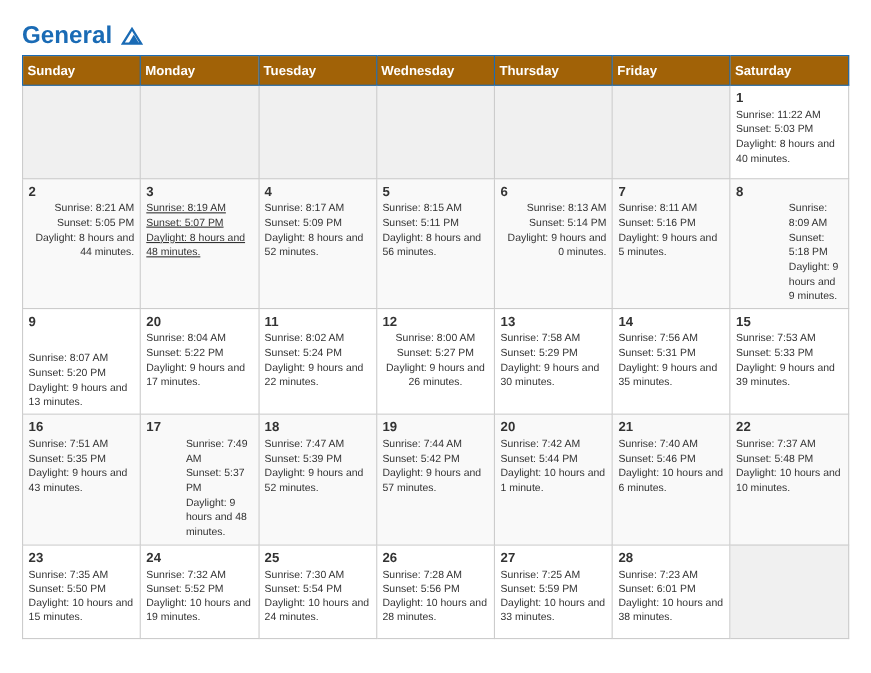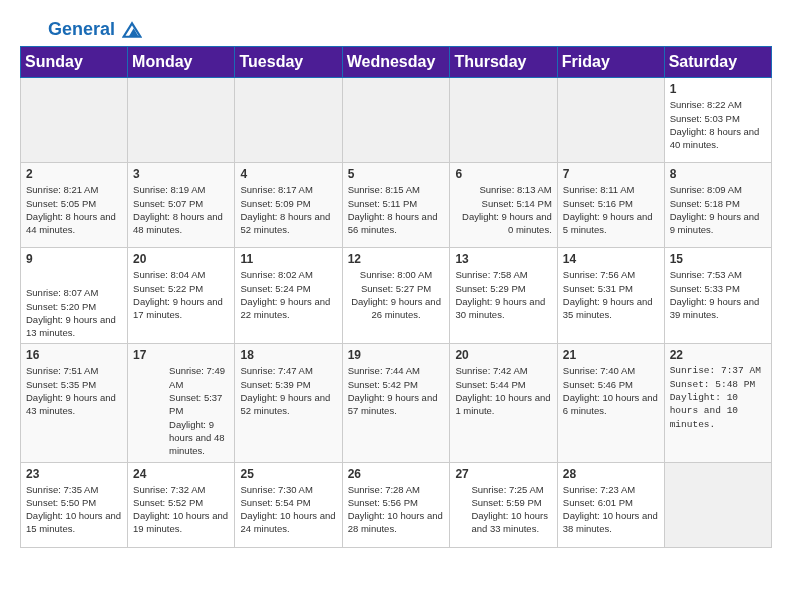--- a/index.html
+++ b/index.html
@@ -14,25 +14,24 @@
       display: flex;
       justify-content: space-between;
       align-items: flex-start;
       margin-bottom: 10px;
     }
     .logo {
       display: flex;
       align-items: center;
     }
     .logo-text {
-      font-size: 18px;
+      font-size: 22px;
       font-weight: bold;
       color: #333;
       line-height: 1.1;
-      margin-left: 28px;
     }
     .logo-text span {
       color: #1a6bb5;
     }
     .logo-icon {
       width: 20px;
       height: 20px;
       margin-left: 2px;
       display: inline-block;
       vertical-align: middle;
@@ -48,23 +47,23 @@
     .location {
       font-size: 14px;
       color: #555;
     }
     .calendar {
       width: 100%;
       border-collapse: collapse;
       border: 1px solid #ccc;
     }
     .calendar th {
-      background-color: #4c1d95;
+      background-color: #a16207;
       color: white;
-      font-size: 16px;
+      font-size: 12px;
       font-weight: bold;
       padding: 6px 4px;
       text-align: left;
       border: 1px solid #1a6bb5;
     }
     .calendar td {
       vertical-align: top;
       padding: 4px 5px;
       border: 1px solid #ccc;
       width: 108px;
@@ -132,35 +131,35 @@
   <tbody id="calendar-body">
   <tr class="week-row">
         <td class="empty-cell"></td>
         <td class="empty-cell"></td>
         <td class="empty-cell"></td>
         <td class="empty-cell"></td>
         <td class="empty-cell"></td>
         <td class="empty-cell"></td>
         <td>
           <div class="day-number">1</div>
-          <div class="day-info" style="white-space: pre-line;">Sunrise: 8:22 AM
+          <div class="day-info" style="white-space: pre-line;">Sunrise: 11:22 AM
 Sunset: 5:03 PM
 Daylight: 8 hours and 40 minutes.</div>
         </td>
       </tr>
       <tr class="week-row">
         <td>
           <div class="day-number">2</div>
-          <div class="day-info" style="white-space: pre-line;">Sunrise: 8:21 AM
+          <div class="day-info" style="white-space: pre-line; text-align: right;">Sunrise: 8:21 AM
 Sunset: 5:05 PM
 Daylight: 8 hours and 44 minutes.</div>
         </td>
         <td>
           <div class="day-number">3</div>
-          <div class="day-info" style="white-space: pre-line;">Sunrise: 8:19 AM
+          <div class="day-info" style="white-space: pre-line; text-decoration: underline;">Sunrise: 8:19 AM
 Sunset: 5:07 PM
 Daylight: 8 hours and 48 minutes.</div>
         </td>
         <td>
           <div class="day-number">4</div>
           <div class="day-info" style="white-space: pre-line;">Sunrise: 8:17 AM
 Sunset: 5:09 PM
 Daylight: 8 hours and 52 minutes.</div>
         </td>
         <td>
@@ -176,21 +175,21 @@
 Daylight: 9 hours and 0 minutes.</div>
         </td>
         <td>
           <div class="day-number">7</div>
           <div class="day-info" style="white-space: pre-line;">Sunrise: 8:11 AM
 Sunset: 5:16 PM
 Daylight: 9 hours and 5 minutes.</div>
         </td>
         <td>
           <div class="day-number">8</div>
-          <div class="day-info" style="white-space: pre-line;">Sunrise: 8:09 AM
+          <div class="day-info" style="white-space: pre-line; margin-left: 48px;">Sunrise: 8:09 AM
 Sunset: 5:18 PM
 Daylight: 9 hours and 9 minutes.</div>
         </td>
       </tr>
       <tr class="week-row">
         <td>
           <div class="day-number">9</div>
           <div class="day-info" style="white-space: pre-line; margin-top: 20px;">Sunrise: 8:07 AM
 Sunset: 5:20 PM
 Daylight: 9 hours and 13 minutes.</div>
@@ -264,21 +263,21 @@
 Daylight: 10 hours and 1 minute.</div>
         </td>
         <td>
           <div class="day-number">21</div>
           <div class="day-info" style="white-space: pre-line;">Sunrise: 7:40 AM
 Sunset: 5:46 PM
 Daylight: 10 hours and 6 minutes.</div>
         </td>
         <td>
           <div class="day-number">22</div>
-          <div class="day-info" style="white-space: pre-line; font-family: Liberation Mono, monospace;">Sunrise: 7:37 AM
+          <div class="day-info" style="white-space: pre-line;">Sunrise: 7:37 AM
 Sunset: 5:48 PM
 Daylight: 10 hours and 10 minutes.</div>
         </td>
       </tr>
       <tr class="week-row">
         <td>
           <div class="day-number">23</div>
           <div class="day-info" style="white-space: pre-line;">Sunrise: 7:35 AM
 Sunset: 5:50 PM
 Daylight: 10 hours and 15 minutes.</div>
@@ -296,21 +295,21 @@
 Daylight: 10 hours and 24 minutes.</div>
         </td>
         <td>
           <div class="day-number">26</div>
           <div class="day-info" style="white-space: pre-line;">Sunrise: 7:28 AM
 Sunset: 5:56 PM
 Daylight: 10 hours and 28 minutes.</div>
         </td>
         <td>
           <div class="day-number">27</div>
-          <div class="day-info" style="white-space: pre-line; margin-left: 16px;">Sunrise: 7:25 AM
+          <div class="day-info" style="white-space: pre-line;">Sunrise: 7:25 AM
 Sunset: 5:59 PM
 Daylight: 10 hours and 33 minutes.</div>
         </td>
         <td>
           <div class="day-number">28</div>
           <div class="day-info" style="white-space: pre-line;">Sunrise: 7:23 AM
 Sunset: 6:01 PM
 Daylight: 10 hours and 38 minutes.</div>
         </td>
         <td class="empty-cell"></td>

